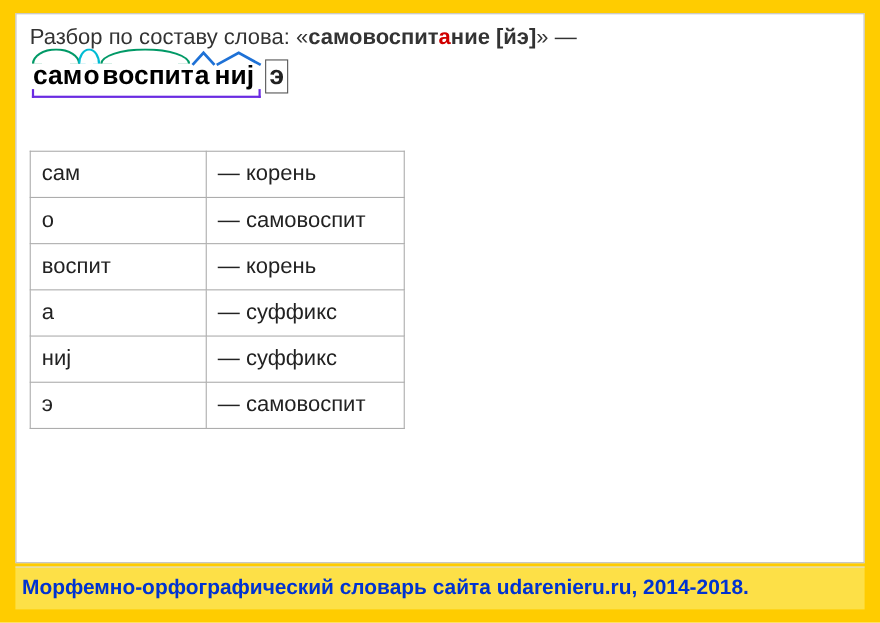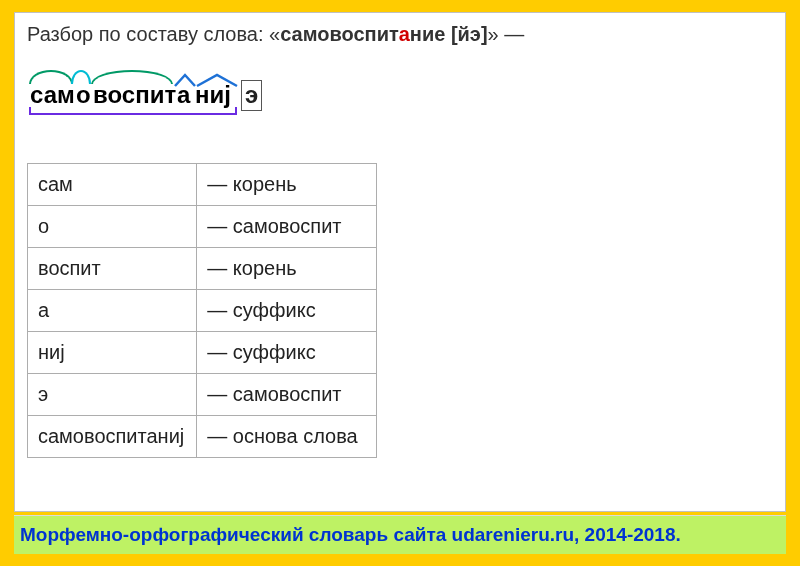--- a/index.html
+++ b/index.html
@@ -18,21 +18,21 @@
     right: 14px;
     height: 500px;
     background: #ffffff;
     border: 1px solid #c0c0c0;
     padding: 10px 12px 12px 12px;
     color: #222;
   }
   .title-line {
     font-size: 20px;
     color: #333;
-    margin-bottom: 27px;
+    margin-bottom: 1px;
   }
   .title-line .stress { color: #d00000; }
   .title-line b { font-weight: bold; }
 
   
   .diagram {
     position: relative;
     height: 40px;
     margin-bottom: 50px;
     margin-left: 0;
@@ -100,21 +100,21 @@
     color: #222;
   }
   table.morph td.mcol { min-width: 160px; }
   table.morph td.dcol { min-width: 180px; }
 
   .footer {
     position: absolute;
     left: 14px;
     right: 14px;
     bottom: 12px;
-    background: #bef264;
+    background: #fde047;
     border-top: 1px solid #dcdcdc;
     padding: 8px 6px;
     font-size: 19px;
     font-weight: bold;
     color: #0033d1;
   }
 </style>
 </head>
 <body>
 
@@ -168,22 +168,18 @@
       <td class="dcol">— суффикс</td>
     </tr>
     <tr>
       <td class="mcol">ниj</td>
       <td class="dcol">— суффикс</td>
     </tr>
     <tr>
       <td class="mcol">э</td>
       <td class="dcol">— самовоспит</td>
     </tr>
-    <tr>
-      <td class="mcol">самовоспитаниj</td>
-      <td class="dcol">— основа слова</td>
-    </tr>
   </tbody>
     </table>
 
 </div>
 
 <div class="footer">Морфемно-орфографический словарь сайта udarenieru.ru, 2014-2018.</div>
 
 </body></html>

